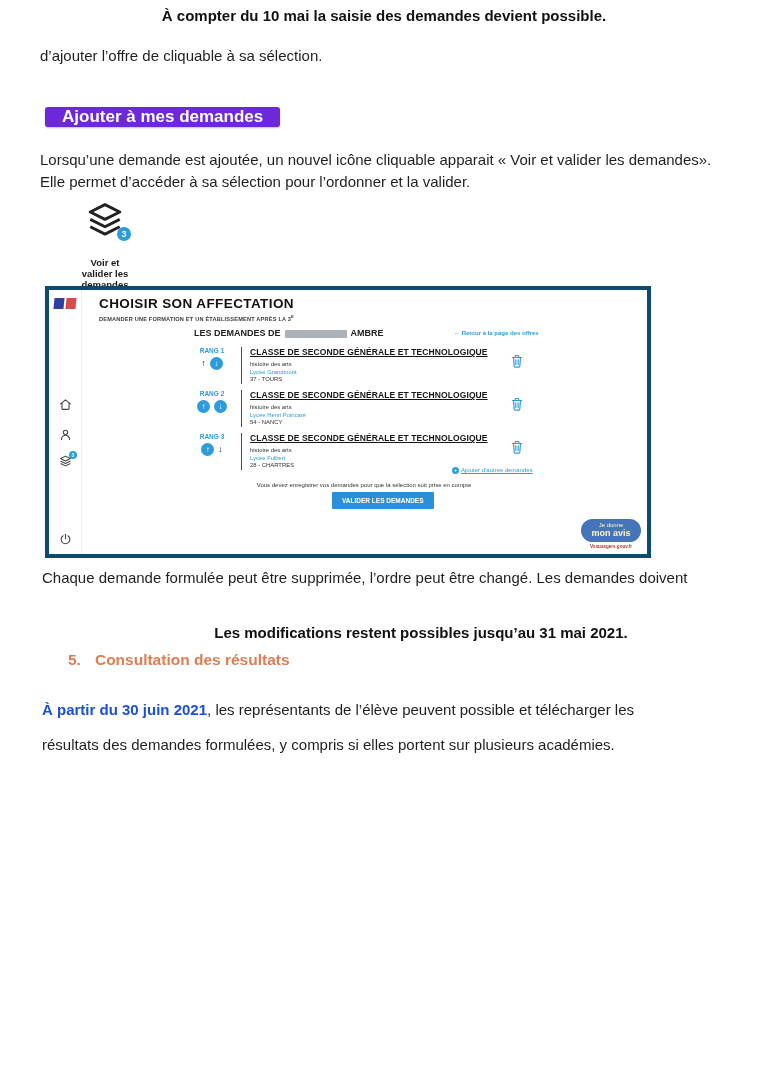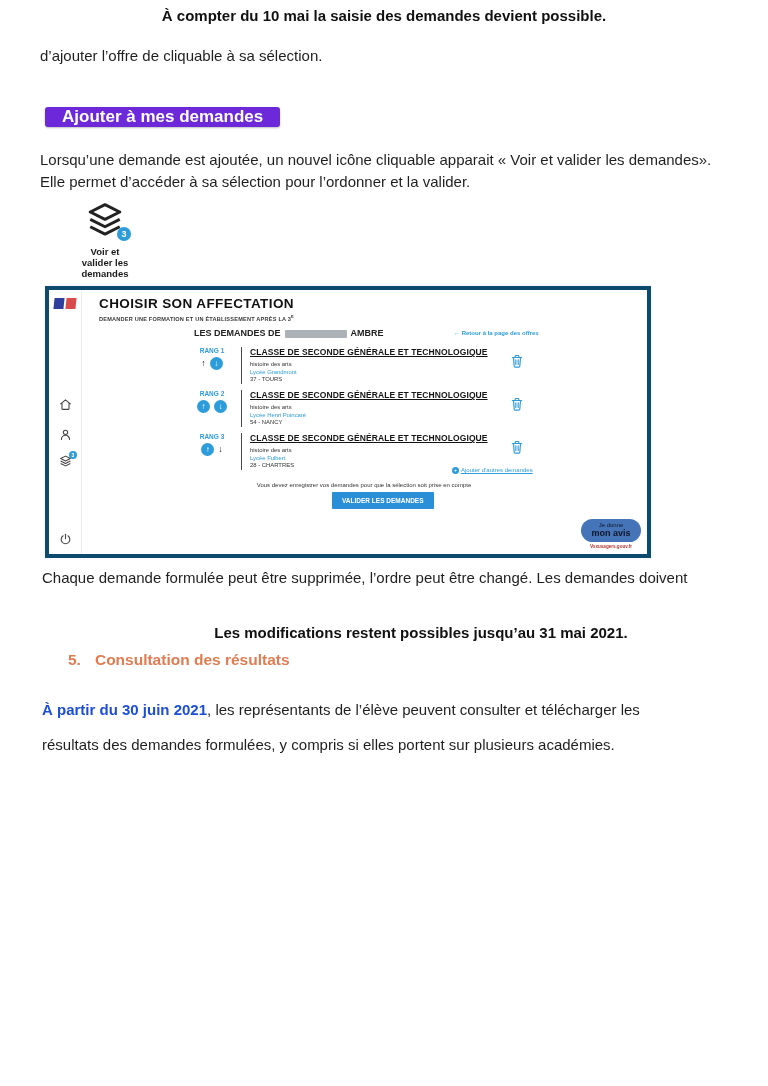--- a/index.html
+++ b/index.html
@@ -35,21 +35,21 @@
   .section-h .num { margin-right:14px; }
 
   
   .stack-block { position:absolute; left:58px; top:203px; width:94px; text-align:center; }
   .stack-wrap { position:relative; display:inline-block; width:40px; height:36px; }
   .badge-big {
     position:absolute; right:-6px; bottom:-2px; width:14px; height:14px;
     background:#2d9cdb; border-radius:50%; color:#fff; font-size:9px;
     font-weight:bold; line-height:14px; text-align:center;
   }
-  .stack-label { margin-top:3px; font-size:9.5px; font-weight:bold; color:#1a1a1a;
+  .stack-label { margin-top:14px; font-size:9.5px; font-weight:bold; color:#1a1a1a;
                  line-height:11px; white-space:pre-line; }
 
   
   .app {
     position:absolute; left:45px; top:286px; width:606px; height:272px;
     background:#fff; border:4px solid #0c4a6e;
     box-shadow:0 0 3px rgba(0,0,0,.07);
   }
   .app-sidebar { position:absolute; left:0; top:0; width:33px; height:100%;
                  border-right:1px solid #ececec; }
@@ -101,21 +101,21 @@
   .add-more .txt { text-decoration:underline; }
 
   .save-note { position:absolute; left:150px; top:192px; width:330px; text-align:center;
                font-size:6px; color:#333; }
   .validate-btn { position:absolute; left:283px; top:202px; border:none; cursor:pointer;
                   background:#2b8fd8; color:#fff; font-family:inherit;
                   font-size:6.5px; font-weight:bold; padding:5px 10px; border-radius:1px; }
 
   .feedback { position:absolute; left:532px; top:229px; width:60px; text-align:center; }
   .feedback-pill { width:60px; height:23px; border-radius:12px; background:#4574b8;
-                   color:#0f172a; cursor:pointer; padding-top:3px; }
+                   color:#fef9c3; cursor:pointer; padding-top:3px; }
   .fb1 { font-size:6px; line-height:6px; }
   .fb2 { font-size:9px; font-weight:bold; line-height:10px; }
   .fb-cap { margin-top:2px; font-size:4.6px; font-weight:bold; color:#b23a33; }
 
   svg { display:block; }
 </style>
 </head>
 <body>
 
 <div class="page">
@@ -288,18 +288,18 @@
   </div>
 
   <div class="doc-h2">Les modifications restent possibles jusqu’au 31 mai 2021.</div>
 
   <div class="section-h">
     <span class="num">5.</span><span>Consultation des résultats</span>
   </div>
 
   <div class="para p4">
     <div>
-      <b>À partir du 30 juin 2021</b><span>,  les représentants de l’élève peuvent consulter et télécharger les</span>
+      <b>À partir du 30 juin 2021</b><span>,  les représentants de l’élève peuvent possible et télécharger les</span>
     </div>
     <div>résultats des demandes formulées, y compris si elles portent sur plusieurs académies.</div>
   </div>
 
 </div>
 
 </body></html>

